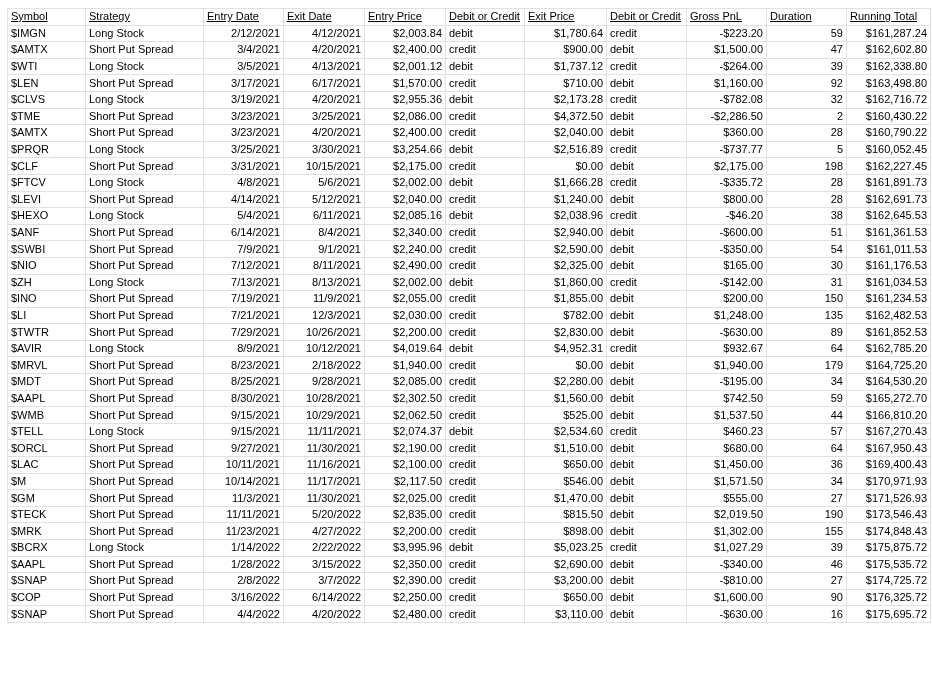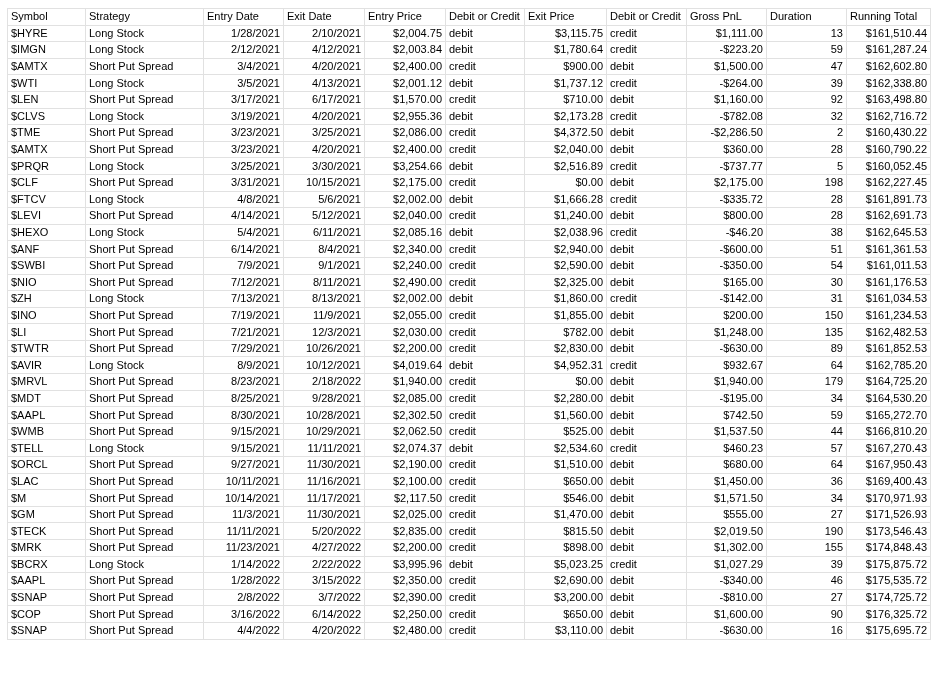--- a/index.html
+++ b/index.html
@@ -26,21 +26,21 @@
   table.grid th, table.grid td {
     border: 1px solid #e1e1e1;
     padding: 0 3px;
     height: 15.6px;
     line-height: 15px;
     white-space: nowrap;
     overflow: hidden;
     font-weight: 400;
     background: #ffffff;
   }
-  table.grid th { text-align: left; }
+  table.grid th { text-align: left; text-decoration: underline; }
   
   table.grid td:nth-child(3),
   table.grid td:nth-child(4),
   table.grid td:nth-child(5),
   table.grid td:nth-child(7),
   table.grid td:nth-child(9),
   table.grid td:nth-child(10),
   table.grid td:nth-child(11) { text-align: right; }
   table.grid td:nth-child(1),
   table.grid td:nth-child(2),
@@ -75,33 +75,20 @@
           <th>Debit or Credit</th>
           <th>Exit Price</th>
           <th>Debit or Credit</th>
           <th>Gross PnL</th>
           <th>Duration</th>
           <th>Running Total</th>
         </tr>
     </thead>
     <tbody>
         <tr>
-          <td>$HYRE</td>
-          <td>Long Stock</td>
-          <td>1/28/2021</td>
-          <td>2/10/2021</td>
-          <td>$2,004.75</td>
-          <td>debit</td>
-          <td>$3,115.75</td>
-          <td>credit</td>
-          <td>$1,111.00</td>
-          <td>13</td>
-          <td>$161,510.44</td>
-        </tr>
-        <tr>
           <td>$IMGN</td>
           <td>Long Stock</td>
           <td>2/12/2021</td>
           <td>4/12/2021</td>
           <td>$2,003.84</td>
           <td>debit</td>
           <td>$1,780.64</td>
           <td>credit</td>
           <td>-$223.20</td>
           <td>59</td>

